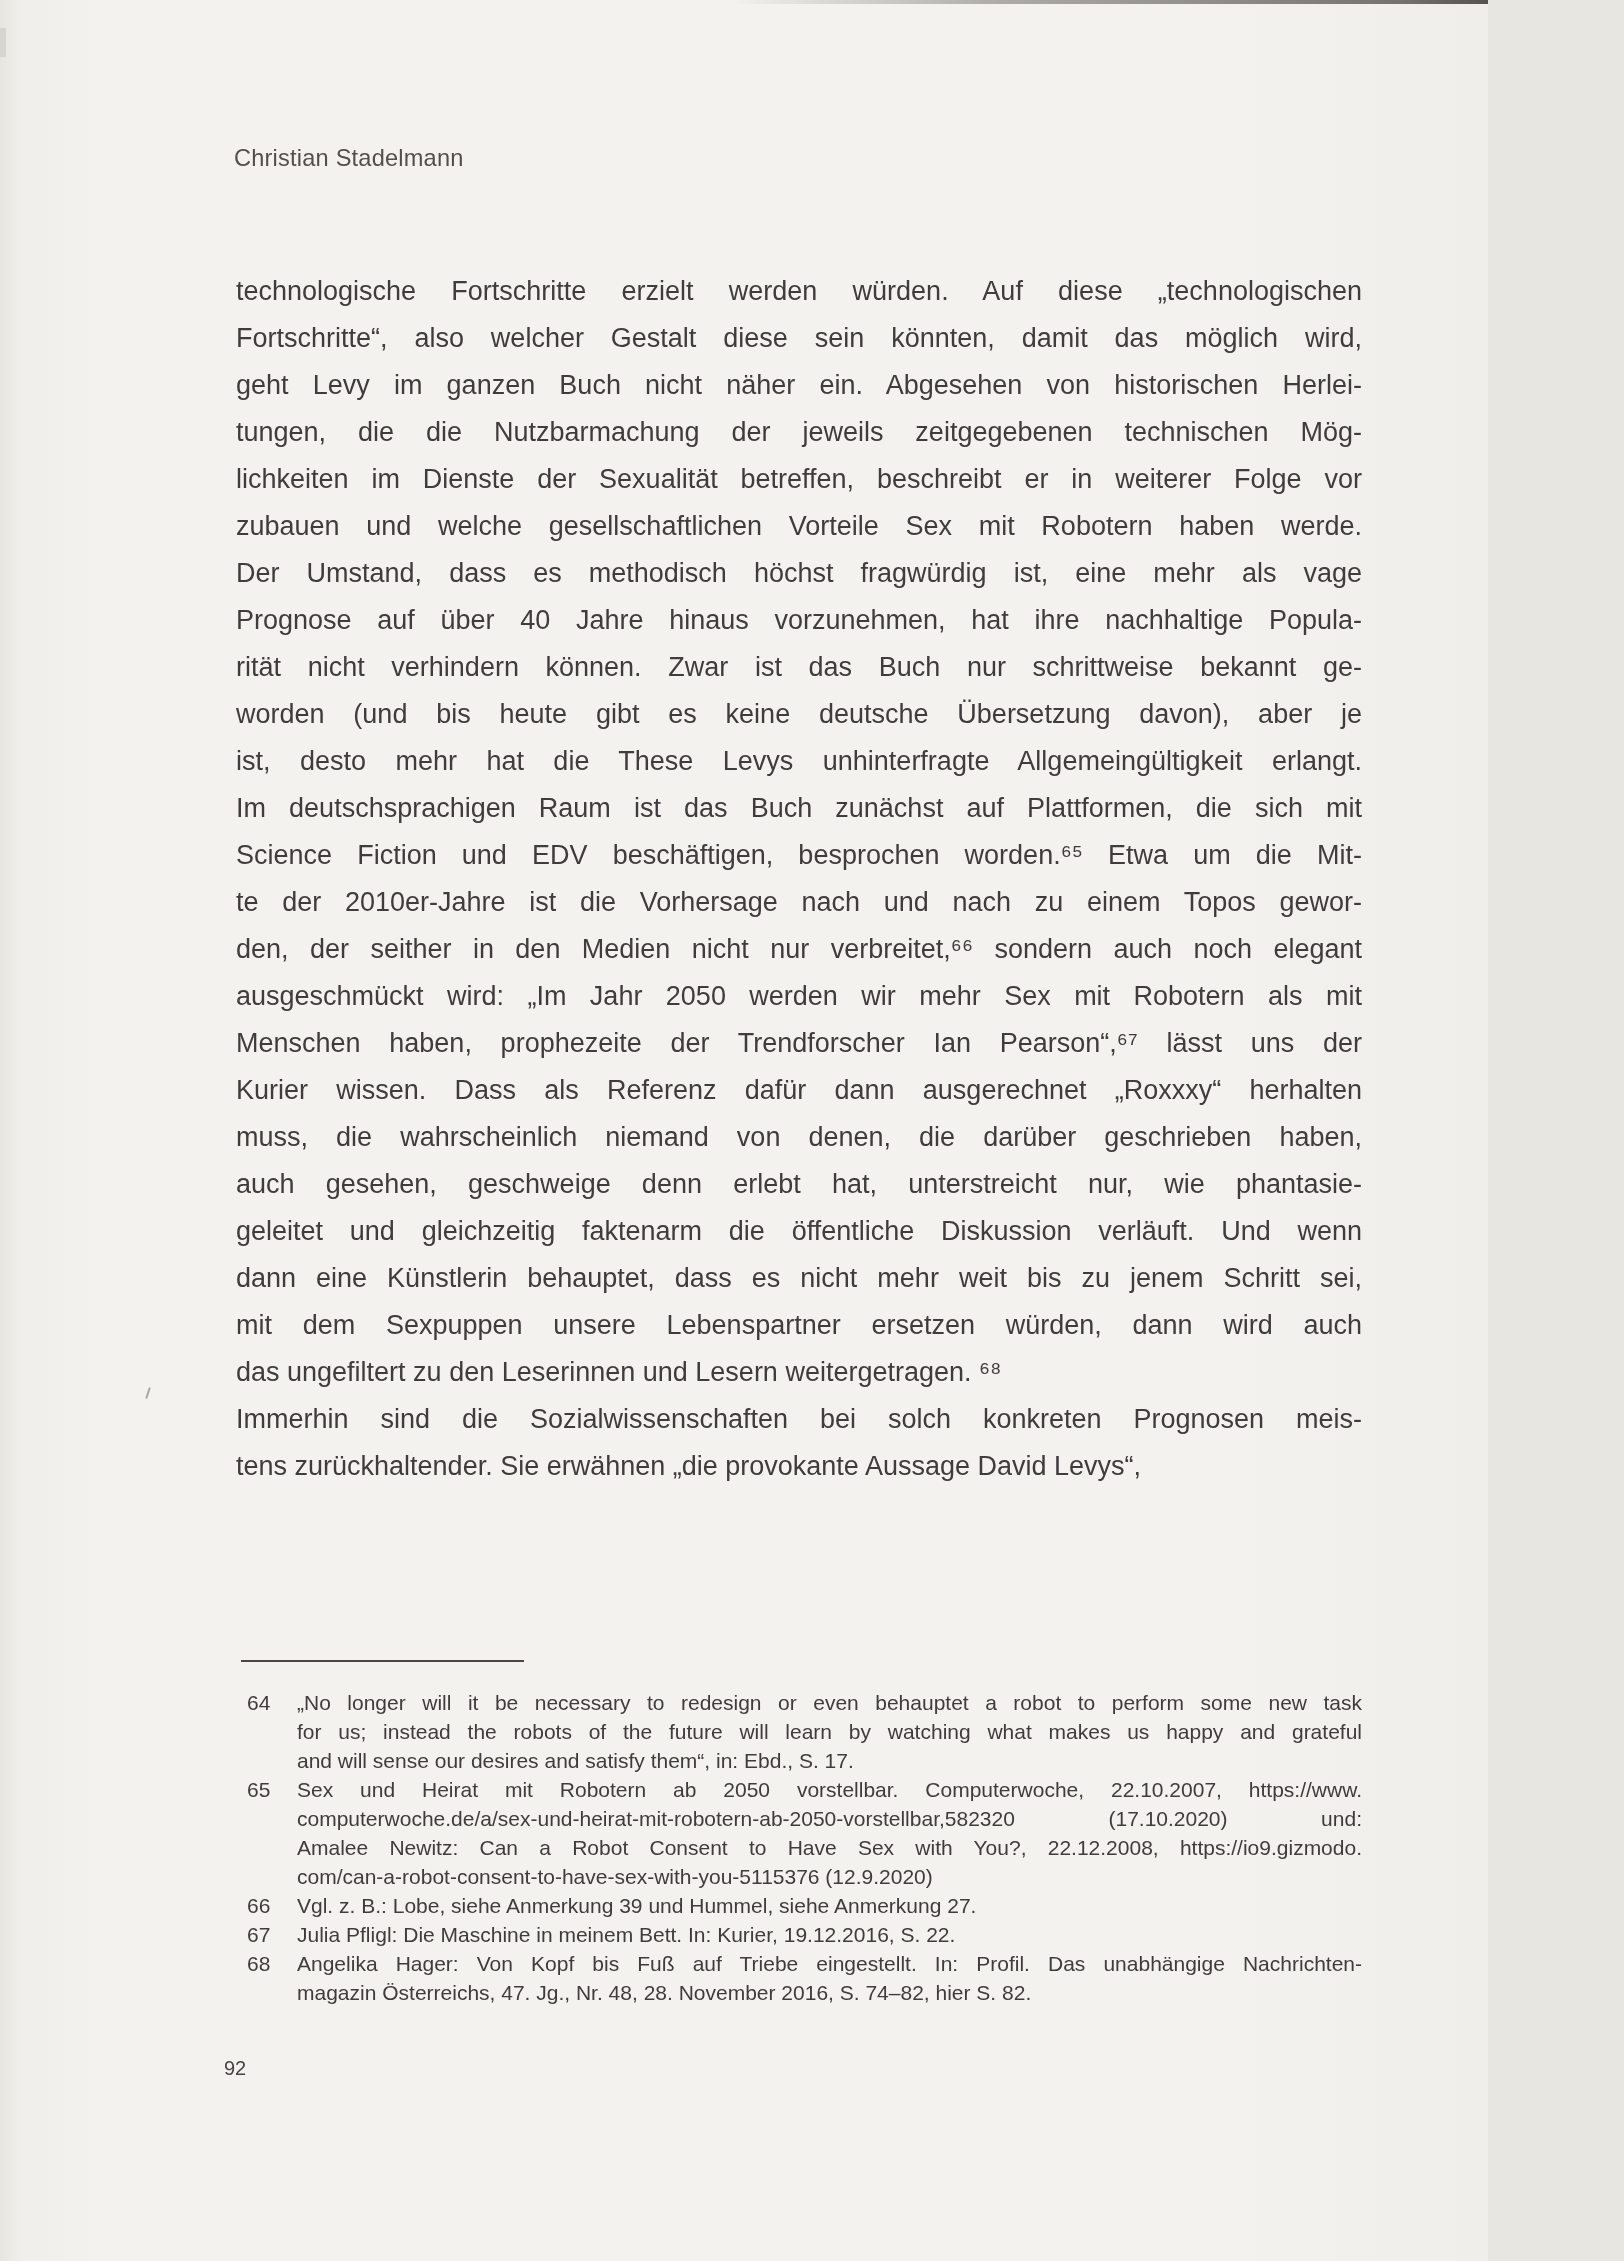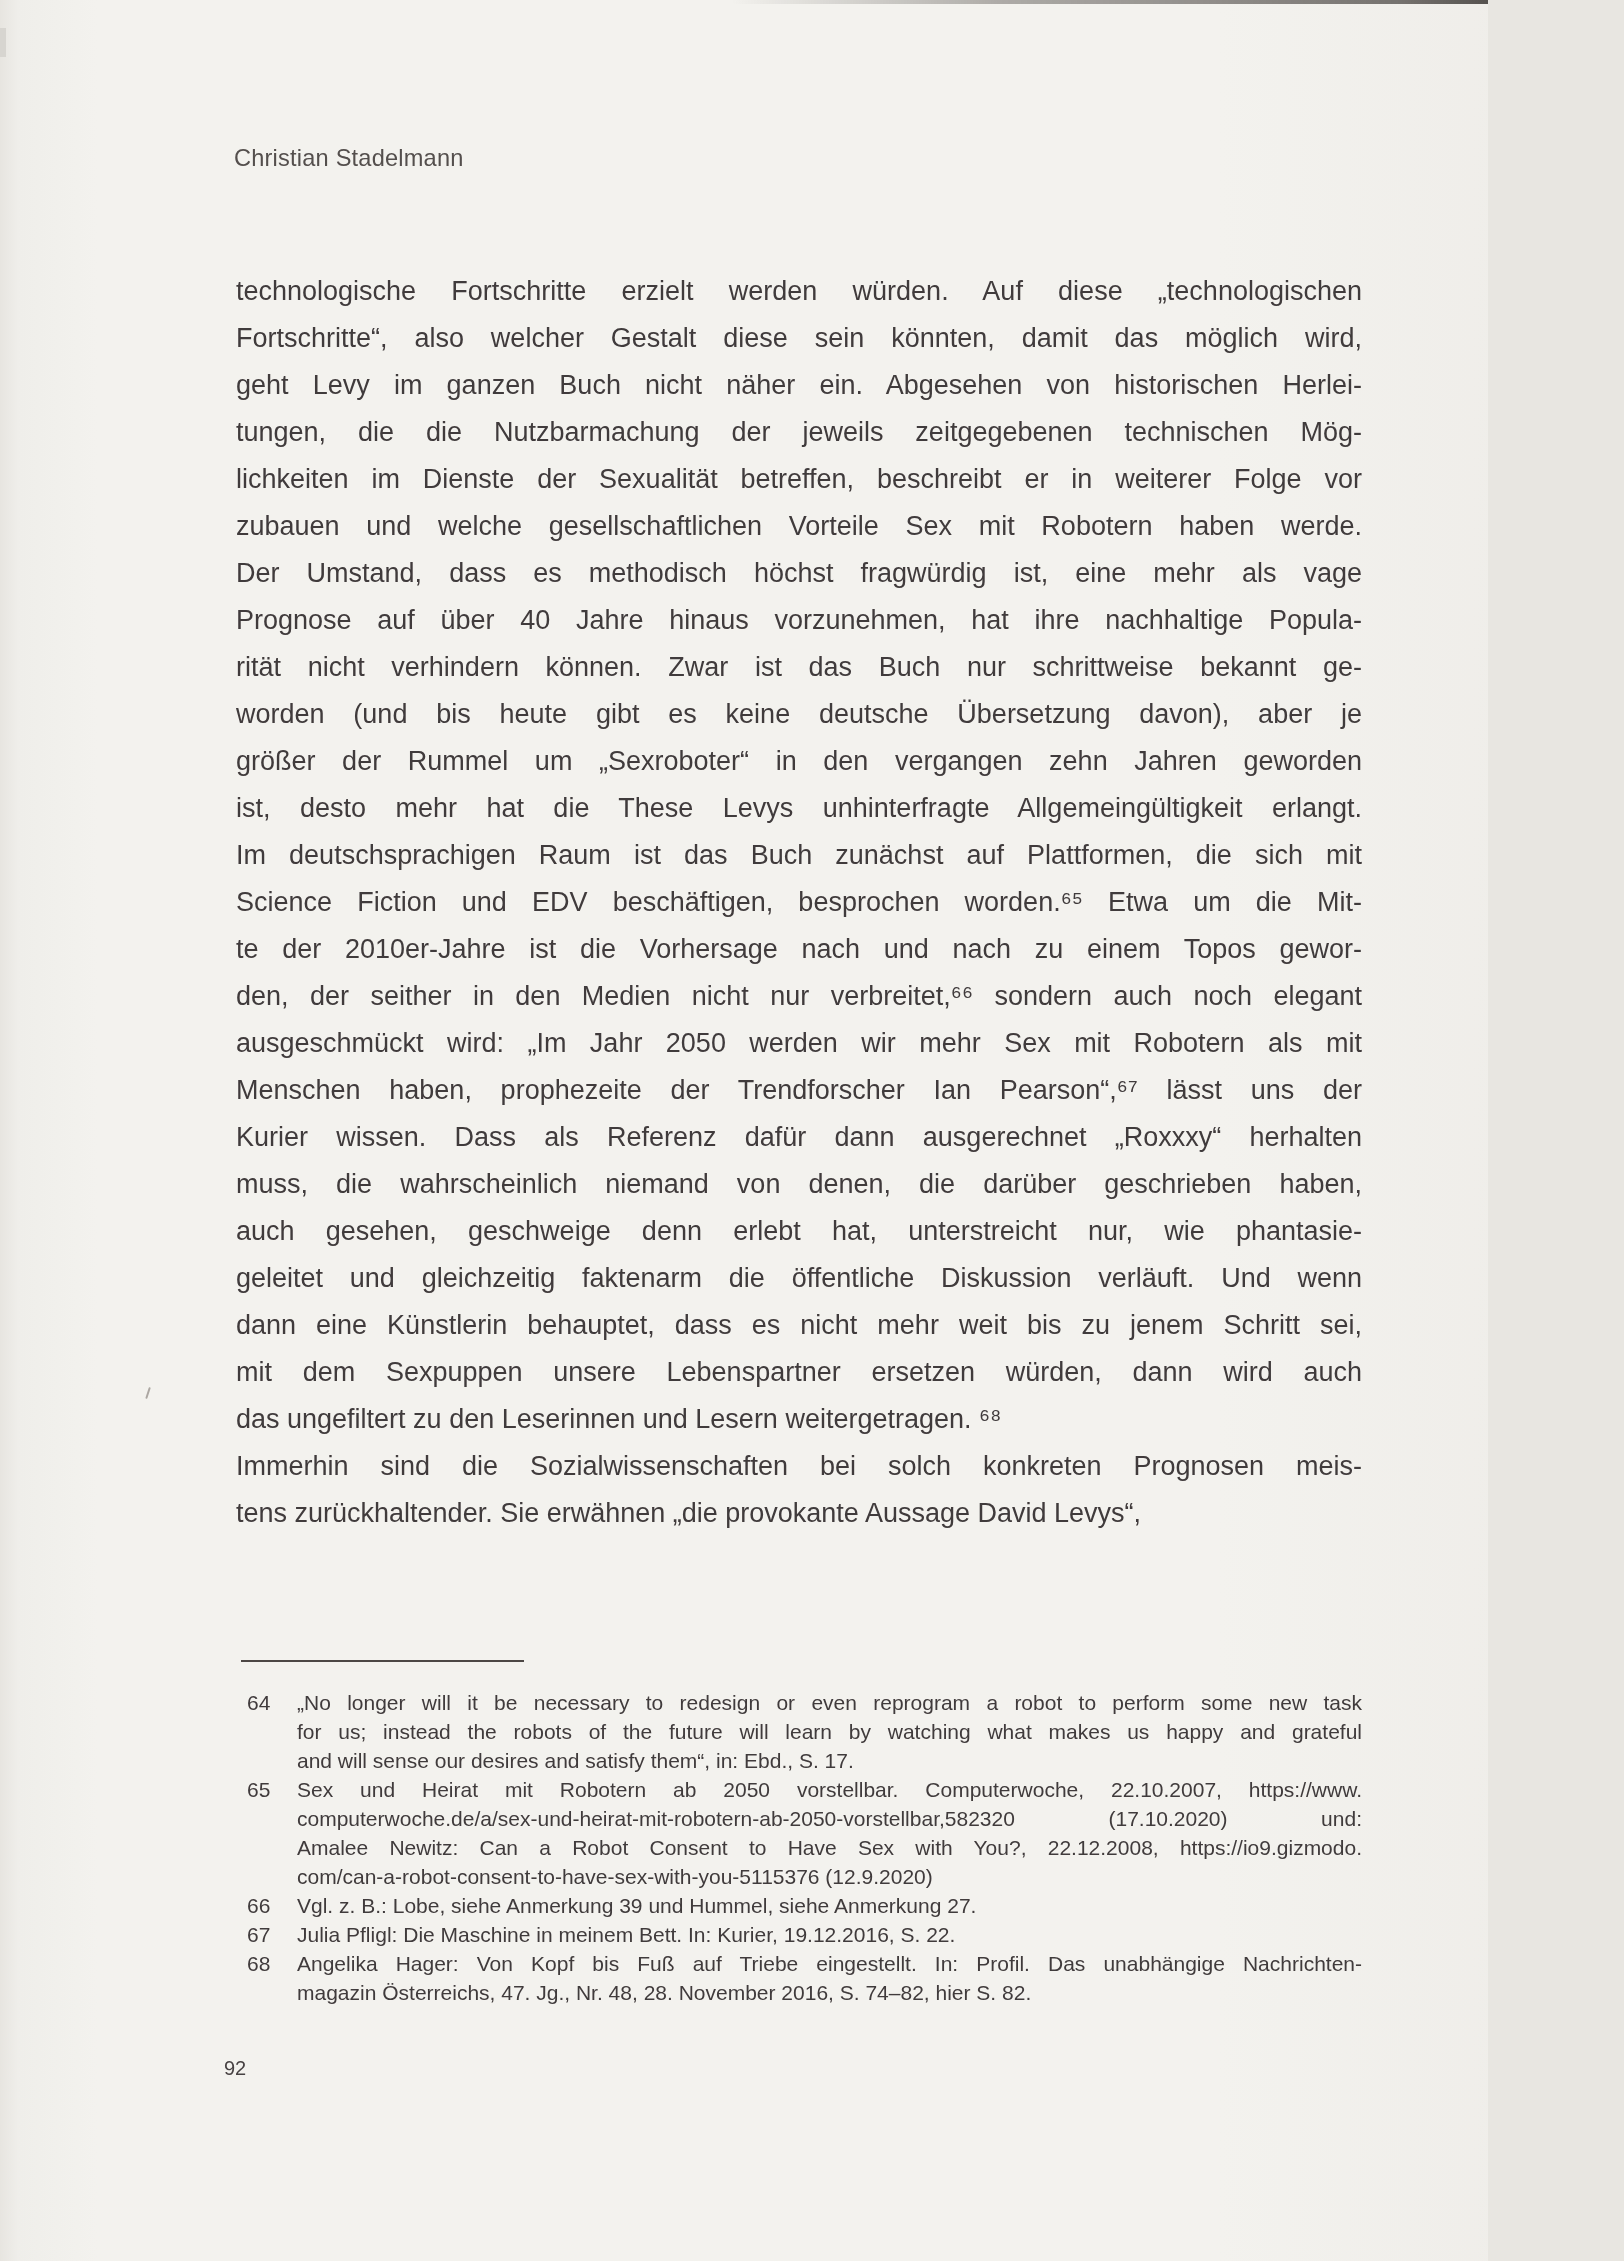--- a/index.html
+++ b/index.html
@@ -164,21 +164,20 @@
     <div class="line">technologische Fortschritte erzielt werden würden. Auf diese „technologischen</div>
     <div class="line">Fortschritte“, also welcher Gestalt diese sein könnten, damit das möglich wird,</div>
     <div class="line">geht Levy im ganzen Buch nicht näher ein. Abgesehen von historischen Herlei-</div>
     <div class="line">tungen, die die Nutzbarmachung der jeweils zeitgegebenen technischen Mög-</div>
     <div class="line">lichkeiten im Dienste der Sexualität betreffen, beschreibt er in weiterer Folge vor</div>
     <div class="line">zubauen und welche gesellschaftlichen Vorteile Sex mit Robotern haben werde.</div>
     <div class="line">Der Umstand, dass es methodisch höchst fragwürdig ist, eine mehr als vage</div>
     <div class="line">Prognose auf über 40 Jahre hinaus vorzunehmen, hat ihre nachhaltige Popula-</div>
     <div class="line">rität nicht verhindern können. Zwar ist das Buch nur schrittweise bekannt ge-</div>
     <div class="line">worden (und bis heute gibt es keine deutsche Übersetzung davon), aber je</div>
-    <div class="line">größer der Rummel um „Sexroboter“ in den vergangen zehn Jahren geworden</div>
     <div class="line">ist, desto mehr hat die These Levys unhinterfragte Allgemeingültigkeit erlangt.</div>
     <div class="line">Im deutschsprachigen Raum ist das Buch zunächst auf Plattformen, die sich mit</div>
     <div class="line">Science Fiction und EDV beschäftigen, besprochen worden.⁶⁵ Etwa um die Mit-</div>
     <div class="line">te der 2010er-Jahre ist die Vorhersage nach und nach zu einem Topos gewor-</div>
     <div class="line">den, der seither in den Medien nicht nur verbreitet,⁶⁶ sondern auch noch elegant</div>
     <div class="line">ausgeschmückt wird: „Im Jahr 2050 werden wir mehr Sex mit Robotern als mit</div>
     <div class="line">Menschen haben, prophezeite der Trendforscher Ian Pearson“,⁶⁷ lässt uns der</div>
     <div class="line">Kurier wissen. Dass als Referenz dafür dann ausgerechnet „Roxxxy“ herhalten</div>
     <div class="line">muss, die wahrscheinlich niemand von denen, die darüber geschrieben haben,</div>
     <div class="line">auch gesehen, geschweige denn erlebt hat, unterstreicht nur, wie phantasie-</div>
@@ -188,21 +187,21 @@
     <div class="line end">das ungefiltert zu den Leserinnen und Lesern weitergetragen. ⁶⁸</div>
     <div class="line">Immerhin sind die Sozialwissenschaften bei solch konkreten Prognosen meis-</div>
     <div class="line end">tens zurückhaltender. Sie erwähnen „die provokante Aussage David Levys“,</div>
   </div>
 
   <div class="fn-rule"></div>
 
   <div class="fn-col">
     <div class="footnote">
       <span class="fn-num">64</span>
-      <div class="fn-line">„No longer will it be necessary to redesign or even reprogram a robot to perform some new task</div>
+      <div class="fn-line">„No longer will it be necessary to redesign or even behauptet a robot to perform some new task</div>
       <div class="fn-line">for us; instead the robots of the future will learn by watching what makes us happy and grateful</div>
       <div class="fn-line end">and will sense our desires and satisfy them“, in: Ebd., S. 17.</div>
     </div>
     <div class="footnote">
       <span class="fn-num">65</span>
       <div class="fn-line">Sex und Heirat mit Robotern ab 2050 vorstellbar. Computerwoche, 22.10.2007, https://www.</div>
       <div class="fn-line">computerwoche.de/a/sex-und-heirat-mit-robotern-ab-2050-vorstellbar,582320 (17.10.2020) und:</div>
       <div class="fn-line">Amalee Newitz: Can a Robot Consent to Have Sex with You?, 22.12.2008, https://io9.gizmodo.</div>
       <div class="fn-line end">com/can-a-robot-consent-to-have-sex-with-you-5115376 (12.9.2020)</div>
     </div>

